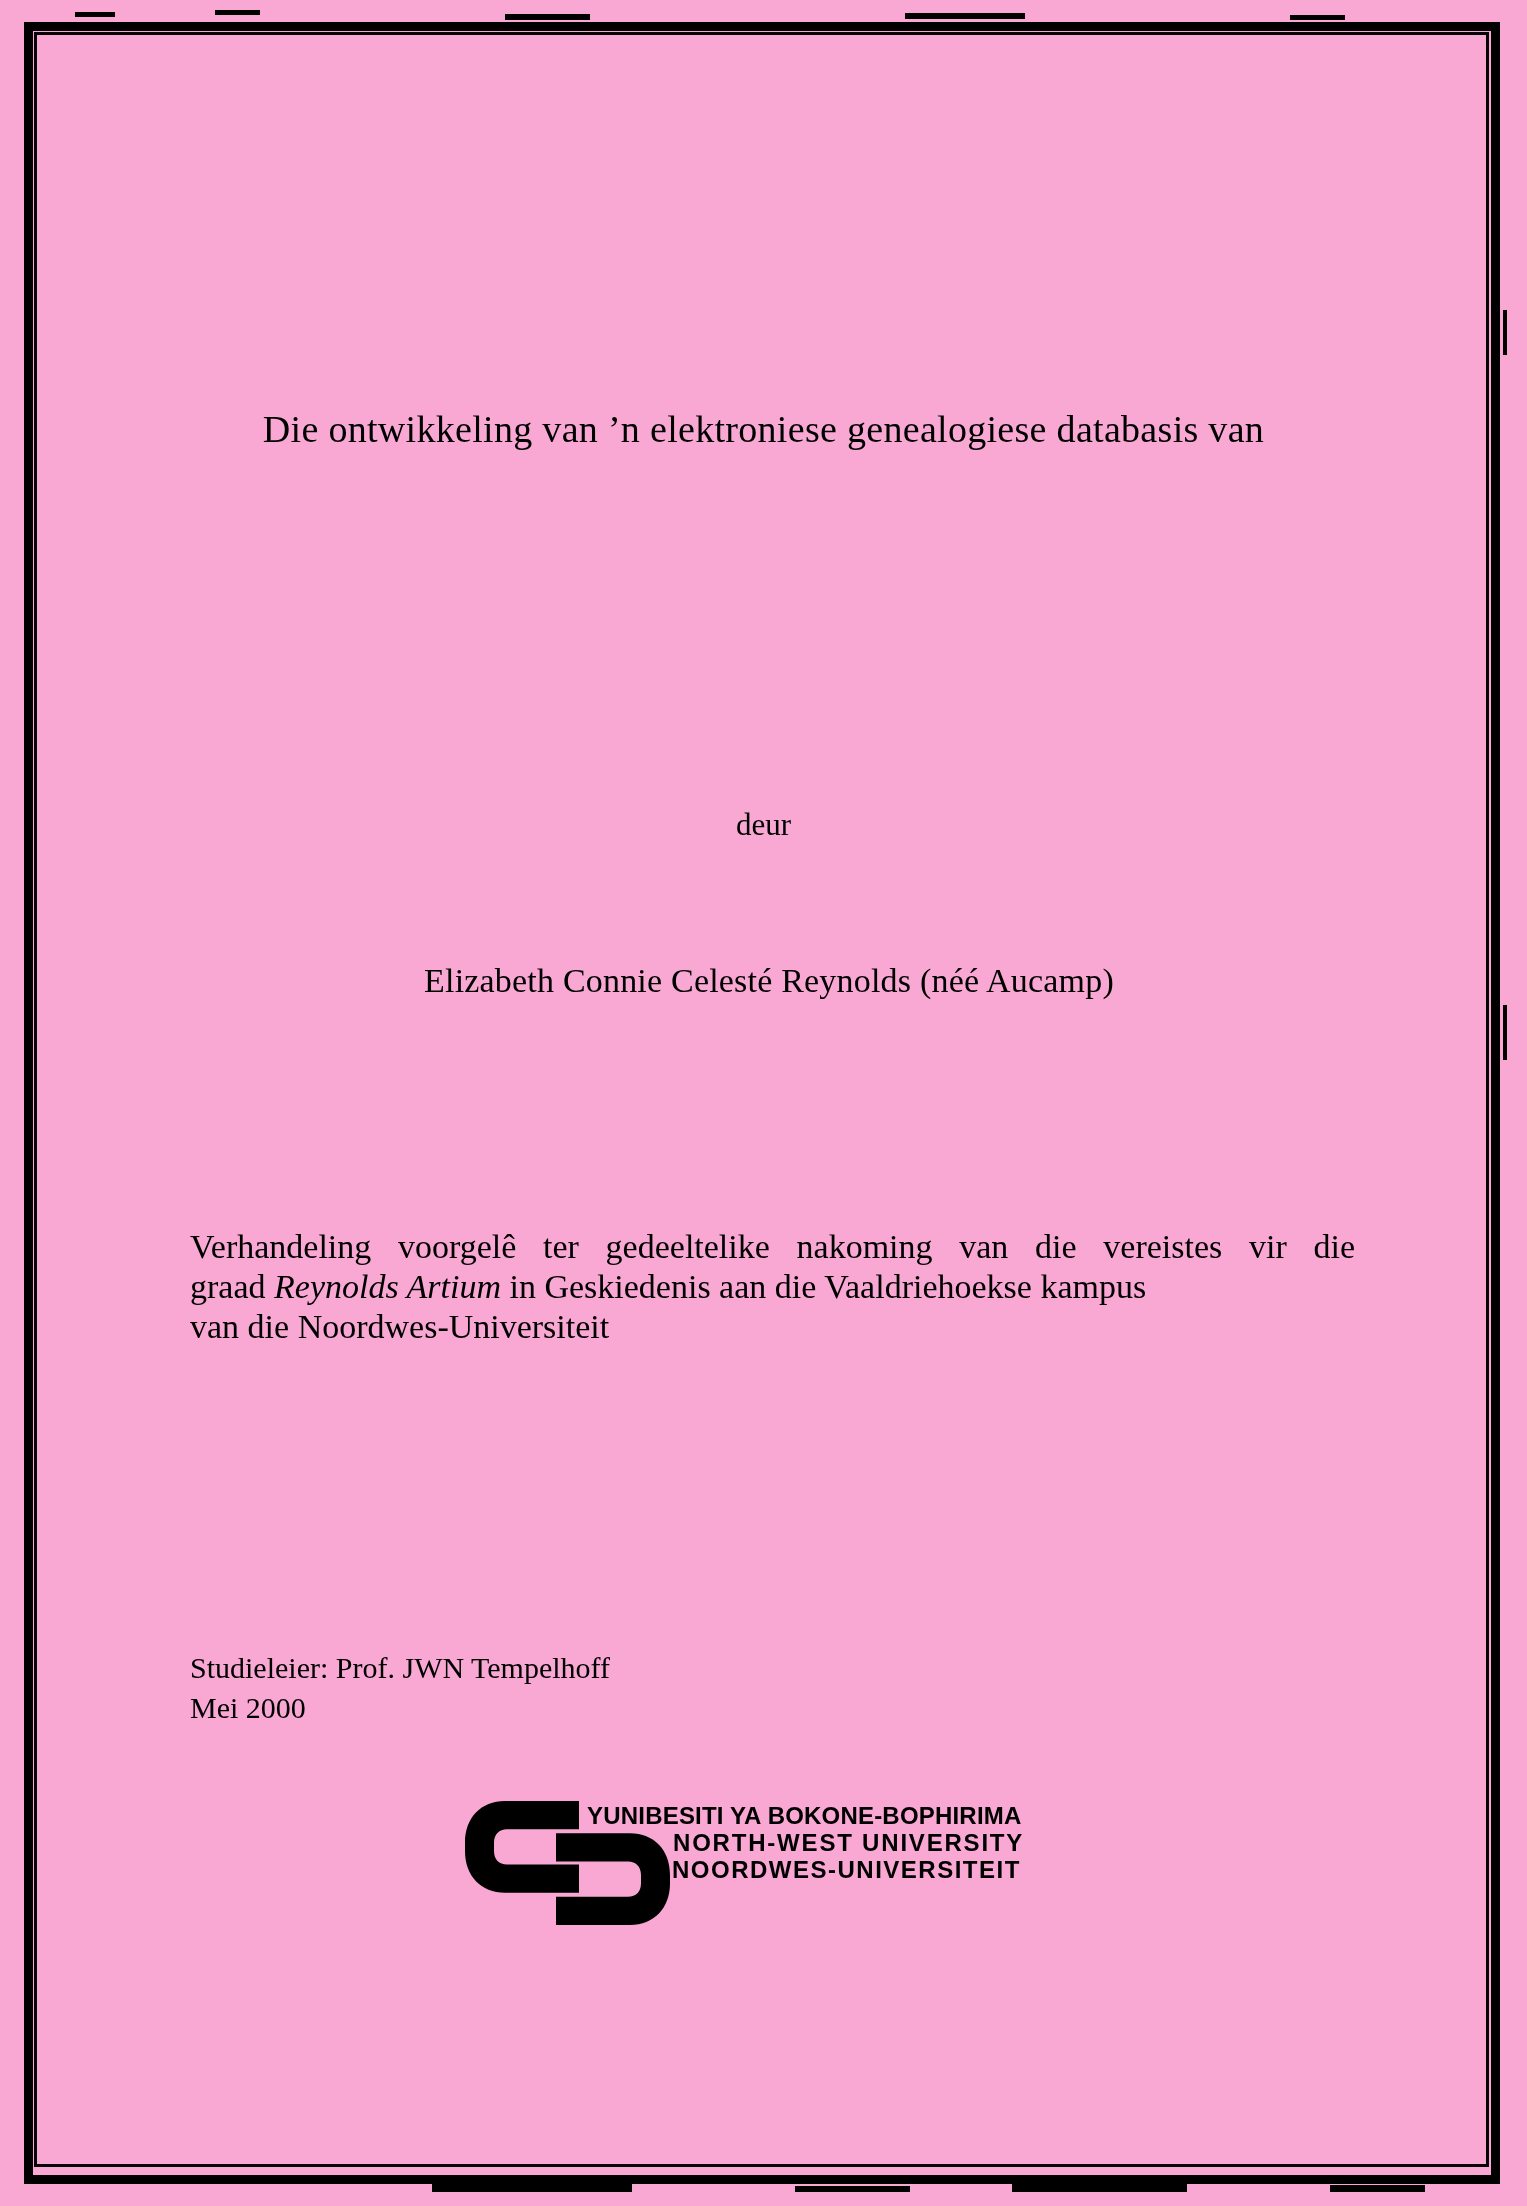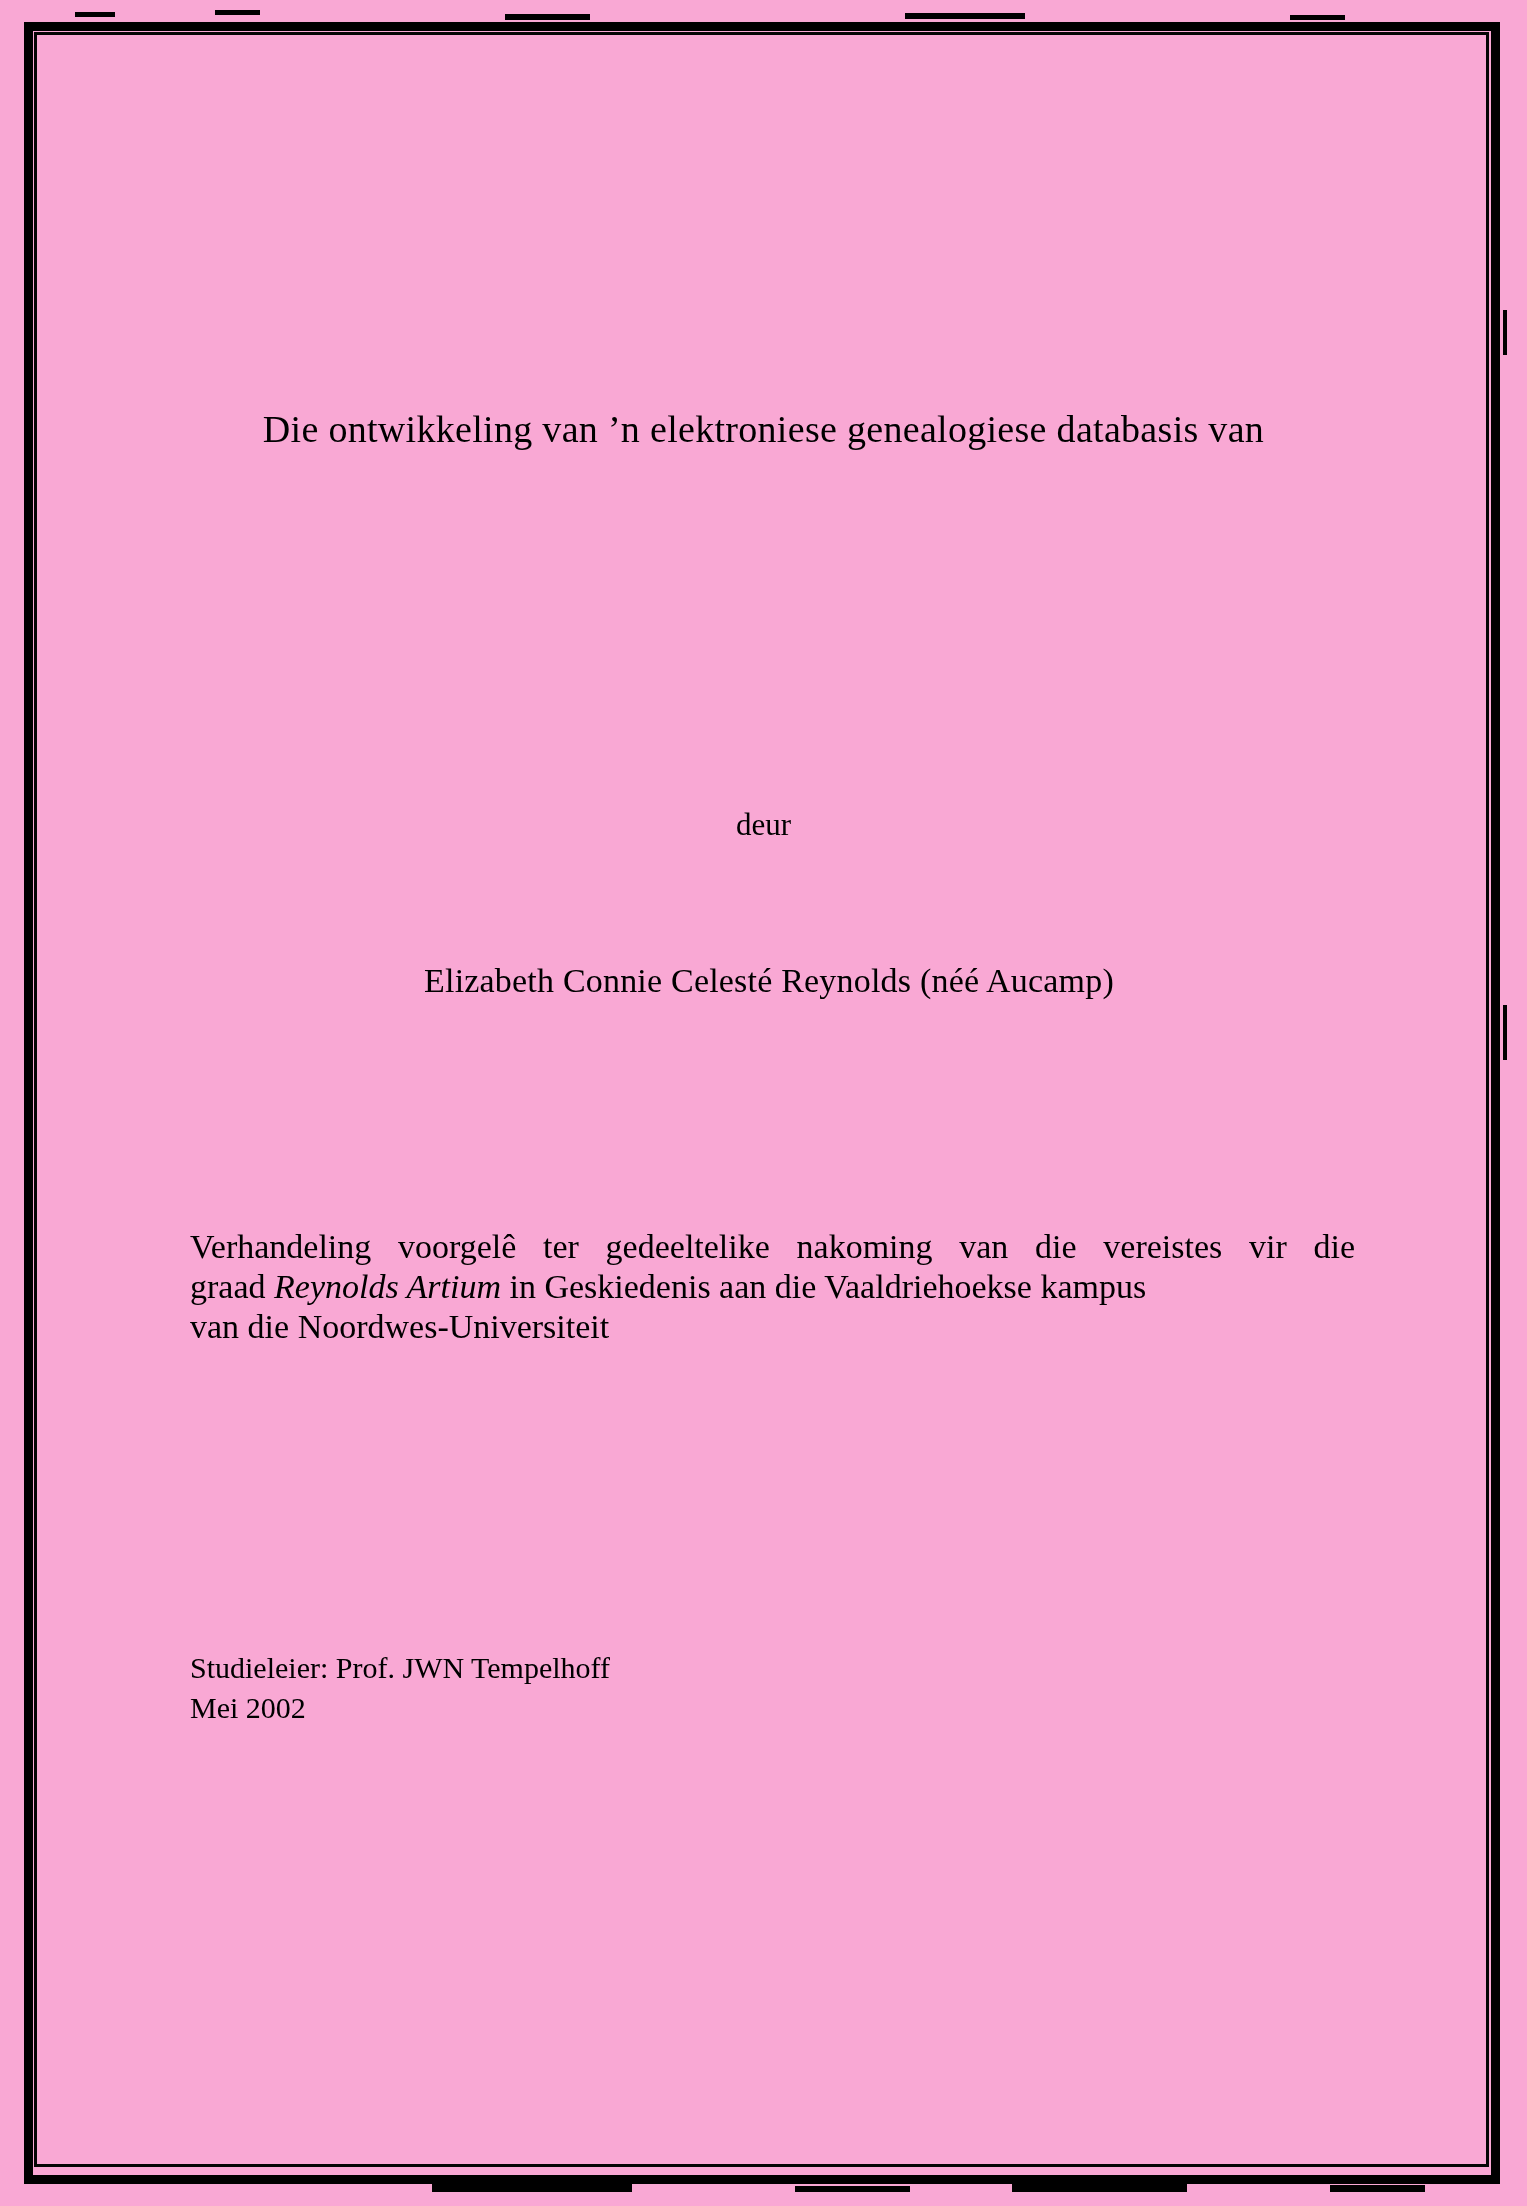--- a/index.html
+++ b/index.html
@@ -122,17 +122,26 @@
   <div class="author-line">Elizabeth Connie Celesté Reynolds (néé Aucamp)</div>
 
   <div class="submission-block">
     <div class="submission-line-justified">Verhandeling voorgelê ter gedeeltelike nakoming van die vereistes vir die</div>
     <div><span>graad </span><span class="italic">Reynolds Artium</span><span> in Geskiedenis aan die Vaaldriehoekse kampus</span></div>
     <div>van die Noordwes-Universiteit</div>
   </div>
 
   <div class="supervisor-block">
     <div>Studieleier: Prof. JWN Tempelhoff</div>
-    <div>Mei 2002</div>
+    <div>Mei 2000</div>
   </div>
 
+  <div class="logo-block">
+    <svg class="logo-mark" viewBox="0 0 205 119" preserveAspectRatio="none" xmlns="http://www.w3.org/2000/svg">
+      <path fill="#000000" d="M 114 0 H 40 C 16 0 0 16 0 40 V 48 C 0 72 16 88 40 88 H 114 V 61 H 42 C 34 61 29 56 29 48 V 40 C 29 32 34 27 42 27 H 114 Z"></path>
+      <path fill="#000000" transform="translate(91,31)" d="M 0 88 H 74 C 98 88 114 72 114 48 V 40 C 114 16 98 0 74 0 H 0 V 27 H 72 C 80 27 85 32 85 40 V 48 C 85 56 80 61 72 61 H 0 Z"></path>
+    </svg>
+    <div class="logo-text logo-line1">YUNIBESITI YA BOKONE-BOPHIRIMA</div>
+    <div class="logo-text logo-line2">NORTH-WEST UNIVERSITY</div>
+    <div class="logo-text logo-line3">NOORDWES-UNIVERSITEIT</div>
+  </div>
 
 </div>
 
 </body></html>

